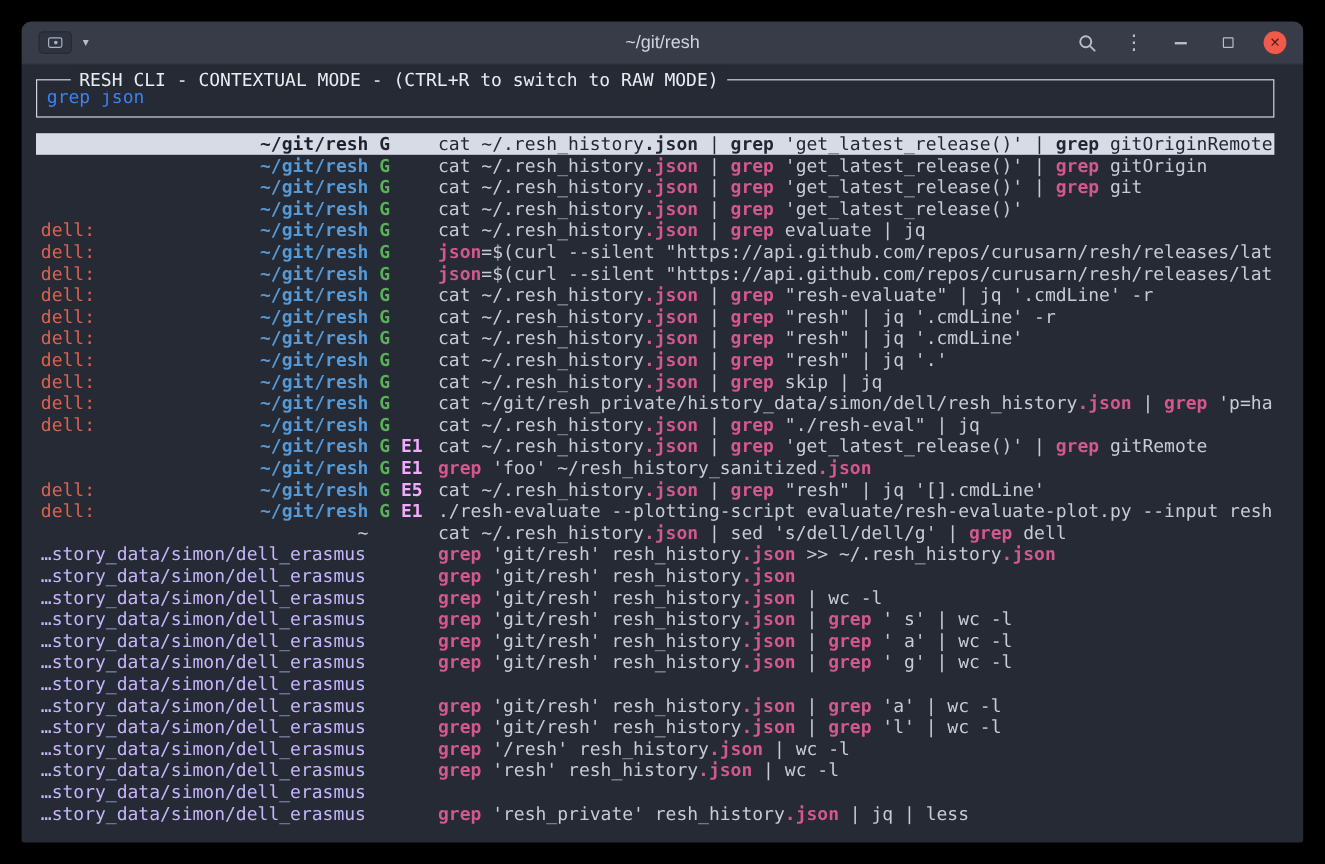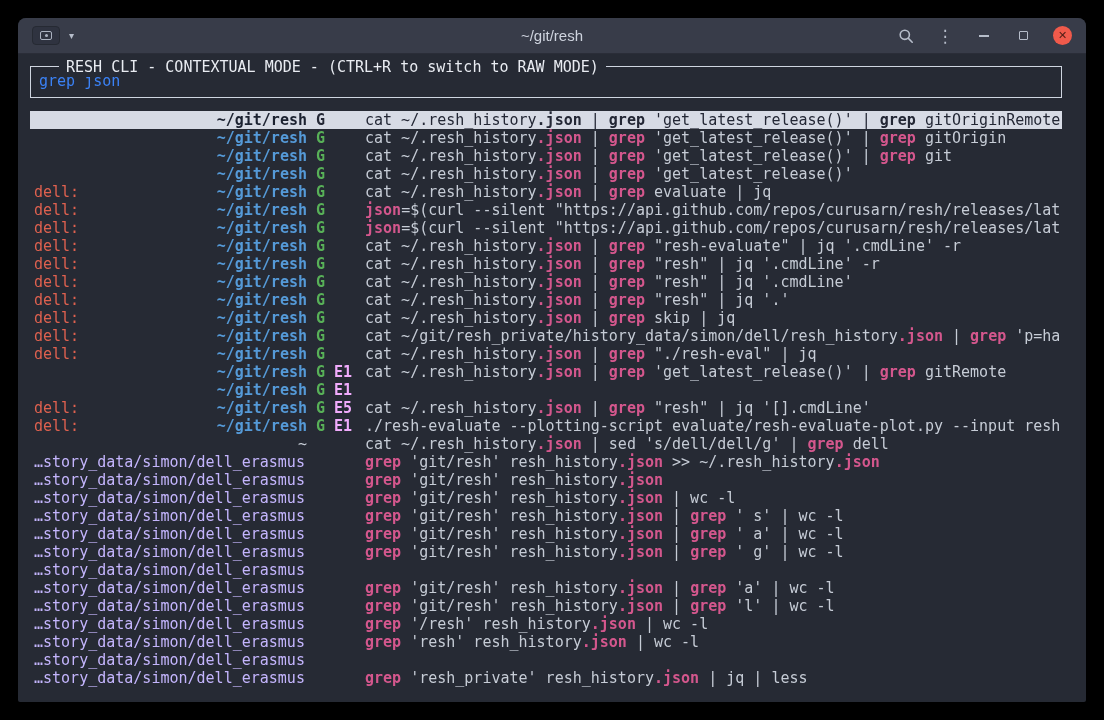--- a/index.html
+++ b/index.html
@@ -107,21 +107,21 @@
         <div class="row"><span class="col-left"><span class="host host-red">dell:</span><span class="dir">~/git/resh</span><span class="flags"><span class="flag-g"> G</span></span></span><span class="cmd"><span class="m">json</span><span class="d">=$(curl --silent "https://api.github.com/repos/curusarn/resh/releases/lat</span></span></div>
         <div class="row"><span class="col-left"><span class="host host-red">dell:</span><span class="dir">~/git/resh</span><span class="flags"><span class="flag-g"> G</span></span></span><span class="cmd"><span class="m">json</span><span class="d">=$(curl --silent "https://api.github.com/repos/curusarn/resh/releases/lat</span></span></div>
         <div class="row"><span class="col-left"><span class="host host-red">dell:</span><span class="dir">~/git/resh</span><span class="flags"><span class="flag-g"> G</span></span></span><span class="cmd"><span class="d">cat ~/.resh_history</span><span class="m">.json</span><span class="d"> | </span><span class="m">grep</span><span class="d"> "resh-evaluate" | jq '.cmdLine' -r</span></span></div>
         <div class="row"><span class="col-left"><span class="host host-red">dell:</span><span class="dir">~/git/resh</span><span class="flags"><span class="flag-g"> G</span></span></span><span class="cmd"><span class="d">cat ~/.resh_history</span><span class="m">.json</span><span class="d"> | </span><span class="m">grep</span><span class="d"> "resh" | jq '.cmdLine' -r</span></span></div>
         <div class="row"><span class="col-left"><span class="host host-red">dell:</span><span class="dir">~/git/resh</span><span class="flags"><span class="flag-g"> G</span></span></span><span class="cmd"><span class="d">cat ~/.resh_history</span><span class="m">.json</span><span class="d"> | </span><span class="m">grep</span><span class="d"> "resh" | jq '.cmdLine'</span></span></div>
         <div class="row"><span class="col-left"><span class="host host-red">dell:</span><span class="dir">~/git/resh</span><span class="flags"><span class="flag-g"> G</span></span></span><span class="cmd"><span class="d">cat ~/.resh_history</span><span class="m">.json</span><span class="d"> | </span><span class="m">grep</span><span class="d"> "resh" | jq '.'</span></span></div>
         <div class="row"><span class="col-left"><span class="host host-red">dell:</span><span class="dir">~/git/resh</span><span class="flags"><span class="flag-g"> G</span></span></span><span class="cmd"><span class="d">cat ~/.resh_history</span><span class="m">.json</span><span class="d"> | </span><span class="m">grep</span><span class="d"> skip | jq</span></span></div>
         <div class="row"><span class="col-left"><span class="host host-red">dell:</span><span class="dir">~/git/resh</span><span class="flags"><span class="flag-g"> G</span></span></span><span class="cmd"><span class="d">cat ~/git/resh_private/history_data/simon/dell/resh_history</span><span class="m">.json</span><span class="d"> | </span><span class="m">grep</span><span class="d"> 'p=ha</span></span></div>
         <div class="row"><span class="col-left"><span class="host host-red">dell:</span><span class="dir">~/git/resh</span><span class="flags"><span class="flag-g"> G</span></span></span><span class="cmd"><span class="d">cat ~/.resh_history</span><span class="m">.json</span><span class="d"> | </span><span class="m">grep</span><span class="d"> "./resh-eval" | jq</span></span></div>
         <div class="row"><span class="col-left"><span class="host host-plain"></span><span class="dir">~/git/resh</span><span class="flags"><span class="flag-g"> G</span><span class="flag-e"> E1</span></span></span><span class="cmd"><span class="d">cat ~/.resh_history</span><span class="m">.json</span><span class="d"> | </span><span class="m">grep</span><span class="d"> 'get_latest_release()' | </span><span class="m">grep</span><span class="d"> gitRemote</span></span></div>
-        <div class="row"><span class="col-left"><span class="host host-plain"></span><span class="dir">~/git/resh</span><span class="flags"><span class="flag-g"> G</span><span class="flag-e"> E1</span></span></span></div>
+        <div class="row"><span class="col-left"><span class="host host-plain"></span><span class="dir">~/git/resh</span><span class="flags"><span class="flag-g"> G</span><span class="flag-e"> E1</span></span></span><span class="cmd"><span class="m">grep</span><span class="d"> 'foo' ~/resh_history_sanitized</span><span class="m">.json</span></span></div>
         <div class="row"><span class="col-left"><span class="host host-red">dell:</span><span class="dir">~/git/resh</span><span class="flags"><span class="flag-g"> G</span><span class="flag-e"> E5</span></span></span><span class="cmd"><span class="d">cat ~/.resh_history</span><span class="m">.json</span><span class="d"> | </span><span class="m">grep</span><span class="d"> "resh" | jq '[].cmdLine'</span></span></div>
         <div class="row"><span class="col-left"><span class="host host-red">dell:</span><span class="dir">~/git/resh</span><span class="flags"><span class="flag-g"> G</span><span class="flag-e"> E1</span></span></span><span class="cmd"><span class="d">./resh-evaluate --plotting-script evaluate/resh-evaluate-plot.py --input resh</span></span></div>
         <div class="row"><span class="col-left"><span class="host host-plain"></span><span class="dir plain">~</span><span class="flags"></span></span><span class="cmd"><span class="d">cat ~/.resh_history</span><span class="m">.json</span><span class="d"> | sed 's/dell/dell/g' | </span><span class="m">grep</span><span class="d"> dell</span></span></div>
         <div class="row"><span class="col-left"><span class="host host-plain">…story_data/simon/dell_erasmus</span><span class="dir"></span><span class="flags"></span></span><span class="cmd"><span class="m">grep</span><span class="d"> 'git/resh' resh_history</span><span class="m">.json</span><span class="d"> &gt;&gt; ~/.resh_history</span><span class="m">.json</span></span></div>
         <div class="row"><span class="col-left"><span class="host host-plain">…story_data/simon/dell_erasmus</span><span class="dir"></span><span class="flags"></span></span><span class="cmd"><span class="m">grep</span><span class="d"> 'git/resh' resh_history</span><span class="m">.json</span></span></div>
         <div class="row"><span class="col-left"><span class="host host-plain">…story_data/simon/dell_erasmus</span><span class="dir"></span><span class="flags"></span></span><span class="cmd"><span class="m">grep</span><span class="d"> 'git/resh' resh_history</span><span class="m">.json</span><span class="d"> | wc -l</span></span></div>
         <div class="row"><span class="col-left"><span class="host host-plain">…story_data/simon/dell_erasmus</span><span class="dir"></span><span class="flags"></span></span><span class="cmd"><span class="m">grep</span><span class="d"> 'git/resh' resh_history</span><span class="m">.json</span><span class="d"> | </span><span class="m">grep</span><span class="d"> ' s' | wc -l</span></span></div>
         <div class="row"><span class="col-left"><span class="host host-plain">…story_data/simon/dell_erasmus</span><span class="dir"></span><span class="flags"></span></span><span class="cmd"><span class="m">grep</span><span class="d"> 'git/resh' resh_history</span><span class="m">.json</span><span class="d"> | </span><span class="m">grep</span><span class="d"> ' a' | wc -l</span></span></div>
         <div class="row"><span class="col-left"><span class="host host-plain">…story_data/simon/dell_erasmus</span><span class="dir"></span><span class="flags"></span></span><span class="cmd"><span class="m">grep</span><span class="d"> 'git/resh' resh_history</span><span class="m">.json</span><span class="d"> | </span><span class="m">grep</span><span class="d"> ' g' | wc -l</span></span></div>
         <div class="row"><span class="col-left"><span class="host host-plain">…story_data/simon/dell_erasmus</span><span class="dir"></span><span class="flags"></span></span></div>

